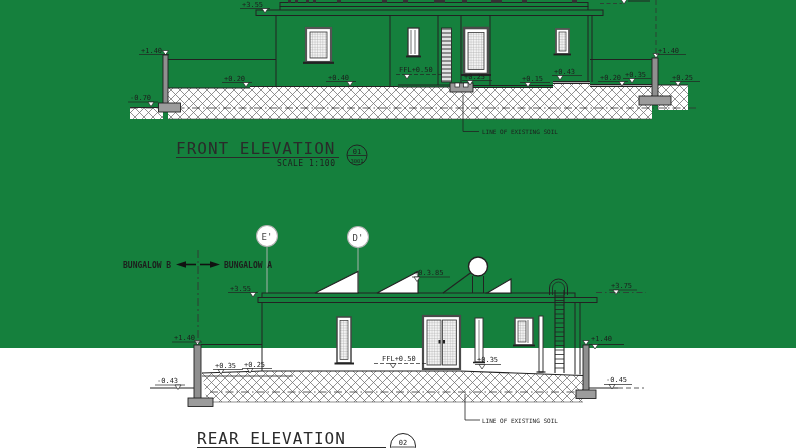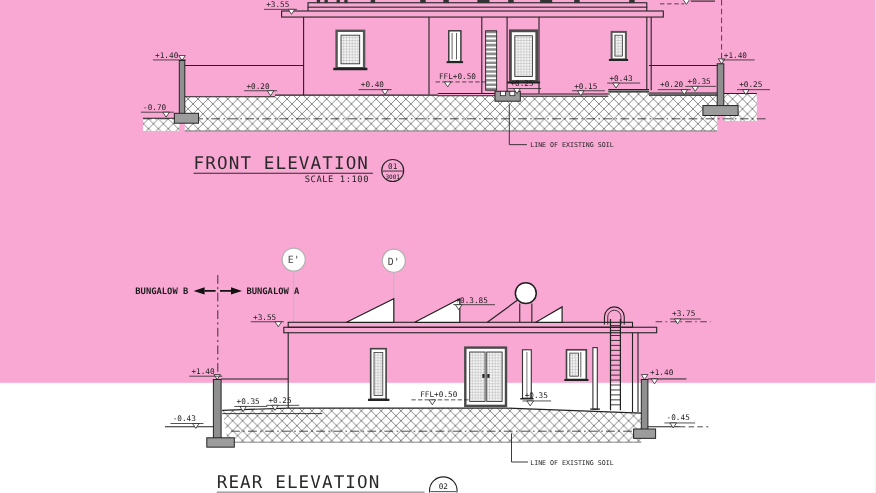--- a/index.html
+++ b/index.html
@@ -1,16 +1,16 @@
 <!DOCTYPE html>
 <html><head>
 <meta charset="utf-8">
 <style>
   html,body{margin:0;padding:0;background:#fff;width:796px;height:448px;overflow:hidden}
-  .sheet{position:relative;width:796px;height:348px;background:#f9a8d4}
+  .sheet{position:relative;width:796px;height:348px;background:#15803d}
   svg text{font-family:"DejaVu Sans Mono","Liberation Mono",monospace;fill:#1d1d1d}
   .lvl{font-size:7px}
   .ttl{font-size:16px;letter-spacing:1px;fill:#2a2a2a}
   .scl{font-size:8px;letter-spacing:.5px}
   .note{font-size:6px}
   .bung{font-size:8px;font-weight:bold}
   .grid{font-size:9px;fill:#444}
   .tagno{font-size:7px}
   .tagsheet{font-size:5.5px}
 </style>

